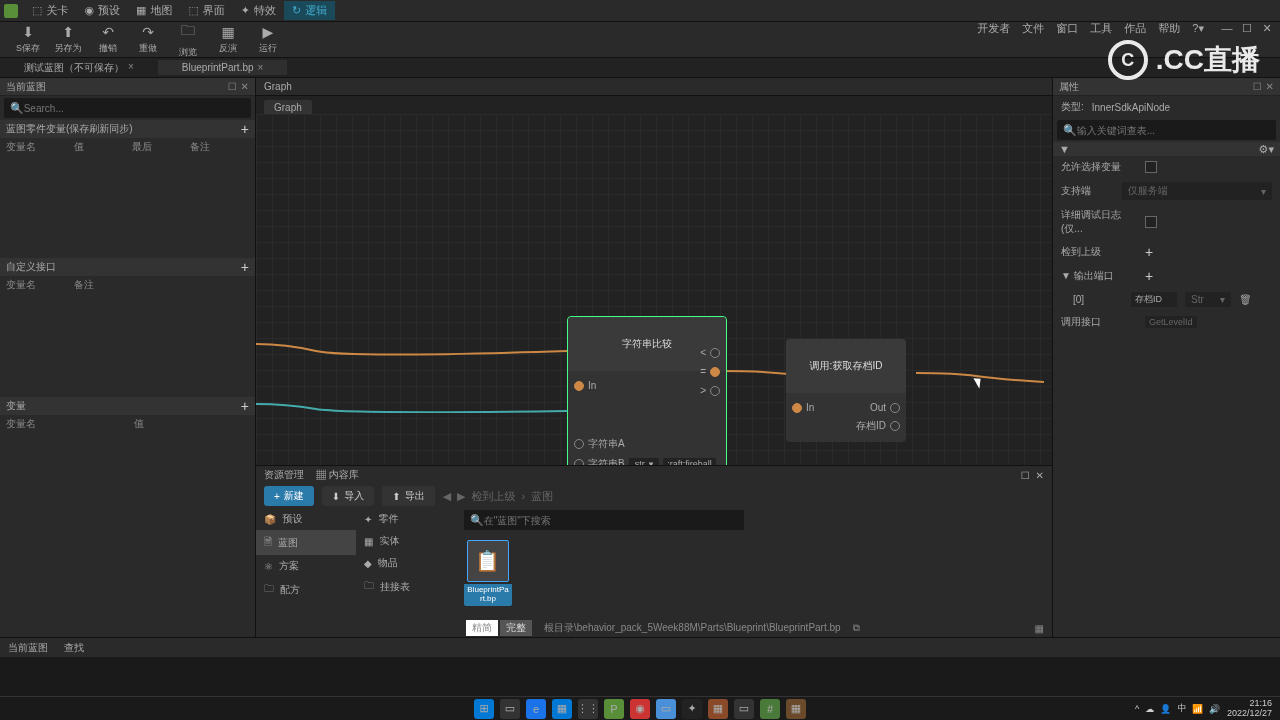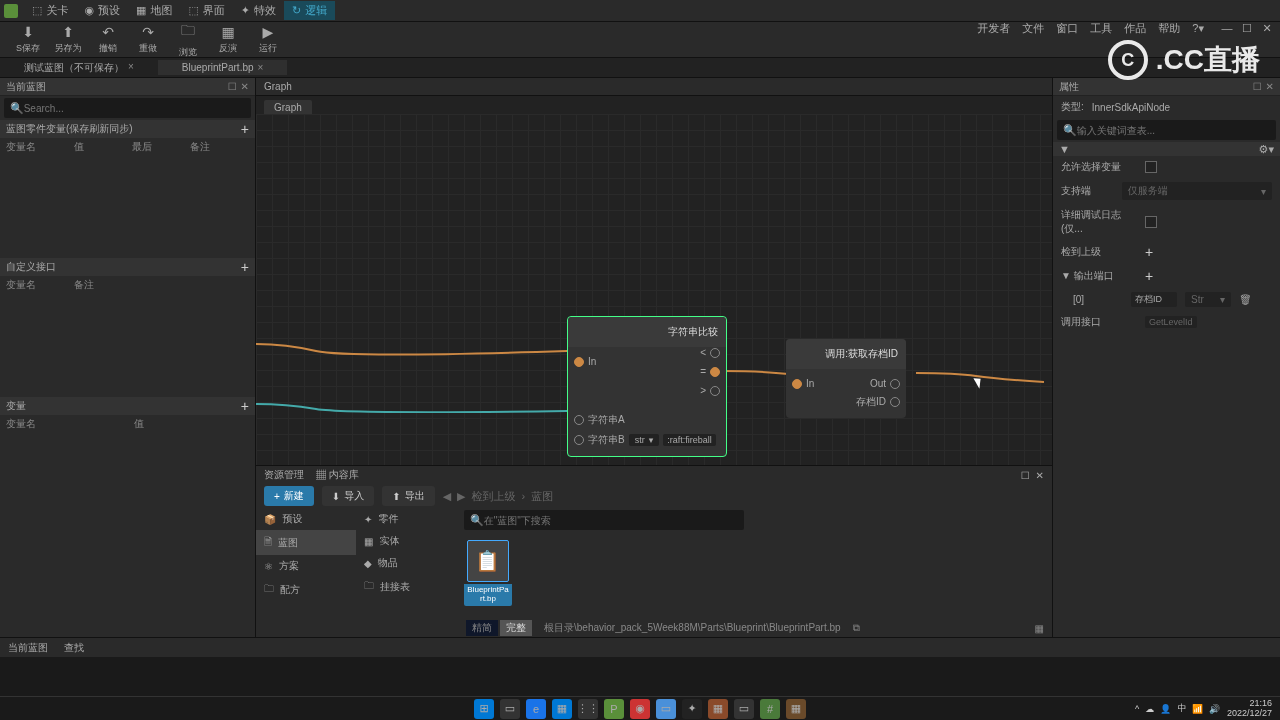--- a/index.html
+++ b/index.html
@@ -44,21 +44,21 @@
 
 .center-col { flex: 1; display: flex; flex-direction: column; position: relative; }
 .graph-tabs { height: 18px; background: #2a2a2a; display: flex; align-items: center; padding: 0 8px; border-bottom: 1px solid #111; font-size: 10px; }
 .graph-tabs2 { height: 18px; background: #222; display: flex; align-items: center; padding: 4px 8px 0; font-size: 10px; }
 .graph-tabs2 .tab { background: #333; padding: 2px 10px; border-radius: 2px 2px 0 0; }
 .graph-canvas { flex: 1; background: #222; background-image: linear-gradient(#2a2a2a 1px, transparent 1px), linear-gradient(90deg, #2a2a2a 1px, transparent 1px); background-size: 16px 16px; position: relative; overflow: hidden; }
 
 
 .node { position: absolute; background: #333; border-radius: 4px; font-size: 10px; }
 .node.sel { border: 1px solid #4f8; }
-.node .node-title { text-align: right; padding: 8px; background: #3a3a3a; border-radius: 4px 4px 0 0; color: #ddd; }
+.node .node-title { text-align: center; padding: 20px; background: #3a3a3a; border-radius: 4px 4px 0 0; color: #ddd; }
 .node .node-body { padding: 6px; }
 .node .row { display: flex; align-items: center; gap: 4px; padding: 3px 0; }
 .port { width: 10px; height: 10px; border-radius: 50%; border: 1px solid #888; background: #333; }
 .port.in { background: #c84; border-color: #c84; }
 .port.out { border-color: #888; }
 .port.eq { background: #c84; border-color: #c84; }
 .node1 { left: 311px; top: 202px; width: 160px; }
 .node1 .ops { position: absolute; right: 6px; top: 30px; display: flex; flex-direction: column; gap: 8px; }
 .node1 .ops .r { display: flex; align-items: center; gap: 4px; }
 .node2 { left: 530px; top: 225px; width: 120px; }
@@ -84,21 +84,21 @@
 .asset-sidebar .item.active { background: #444; }
 .asset-content { flex: 1; display: flex; flex-direction: column; }
 .asset-search { height: 20px; margin: 2px 8px; background: #1a1a1a; display: flex; align-items: center; padding: 0 6px; border-radius: 2px; width: 280px; }
 .asset-search input { background: none; border: none; color: #aaa; font-size: 10px; width: 100%; outline: none; }
 .asset-grid { flex: 1; padding: 8px; display: flex; gap: 8px; }
 .asset-item { width: 48px; display: flex; flex-direction: column; align-items: center; gap: 2px; }
 .asset-item .thumb { width: 42px; height: 42px; background: #444; border: 1px solid #4af; border-radius: 2px; display: flex; align-items: center; justify-content: center; font-size: 20px; }
 .asset-item .label { background: #2a7aaa; color: #fff; font-size: 8px; padding: 2px; text-align: center; width: 100%; border-radius: 0 0 2px 2px; word-break: break-all; line-height: 1.1; }
 .asset-footer { height: 18px; display: flex; align-items: center; padding: 0 8px; gap: 8px; font-size: 10px; color: #888; justify-content: space-between; }
 .asset-footer .seg { display: flex; gap: 2px; }
-.asset-footer .seg span { background: #0f172a; padding: 1px 6px; }
+.asset-footer .seg span { background: #ffffff; padding: 1px 6px; }
 .asset-footer .seg span.active { background: #555; color: #ddd; }
 
 
 .right-panel { width: 228px; background: #2a2a2a; border-left: 1px solid #111; display: flex; flex-direction: column; }
 .prop-row { display: flex; align-items: center; padding: 4px 8px; font-size: 10px; gap: 8px; }
 .prop-row .lbl { width: 76px; color: #aaa; }
 .prop-divider { height: 14px; background: #333; display: flex; align-items: center; padding: 0 6px; justify-content: space-between; }
 .checkbox { width: 12px; height: 12px; border: 1px solid #666; background: #222; }
 .dropdown { background: #222; padding: 2px 6px; border-radius: 2px; display: flex; justify-content: space-between; align-items: center; width: 100%; color: #666; }
 .add-icon { color: #ccc; font-size: 14px; cursor: pointer; }

